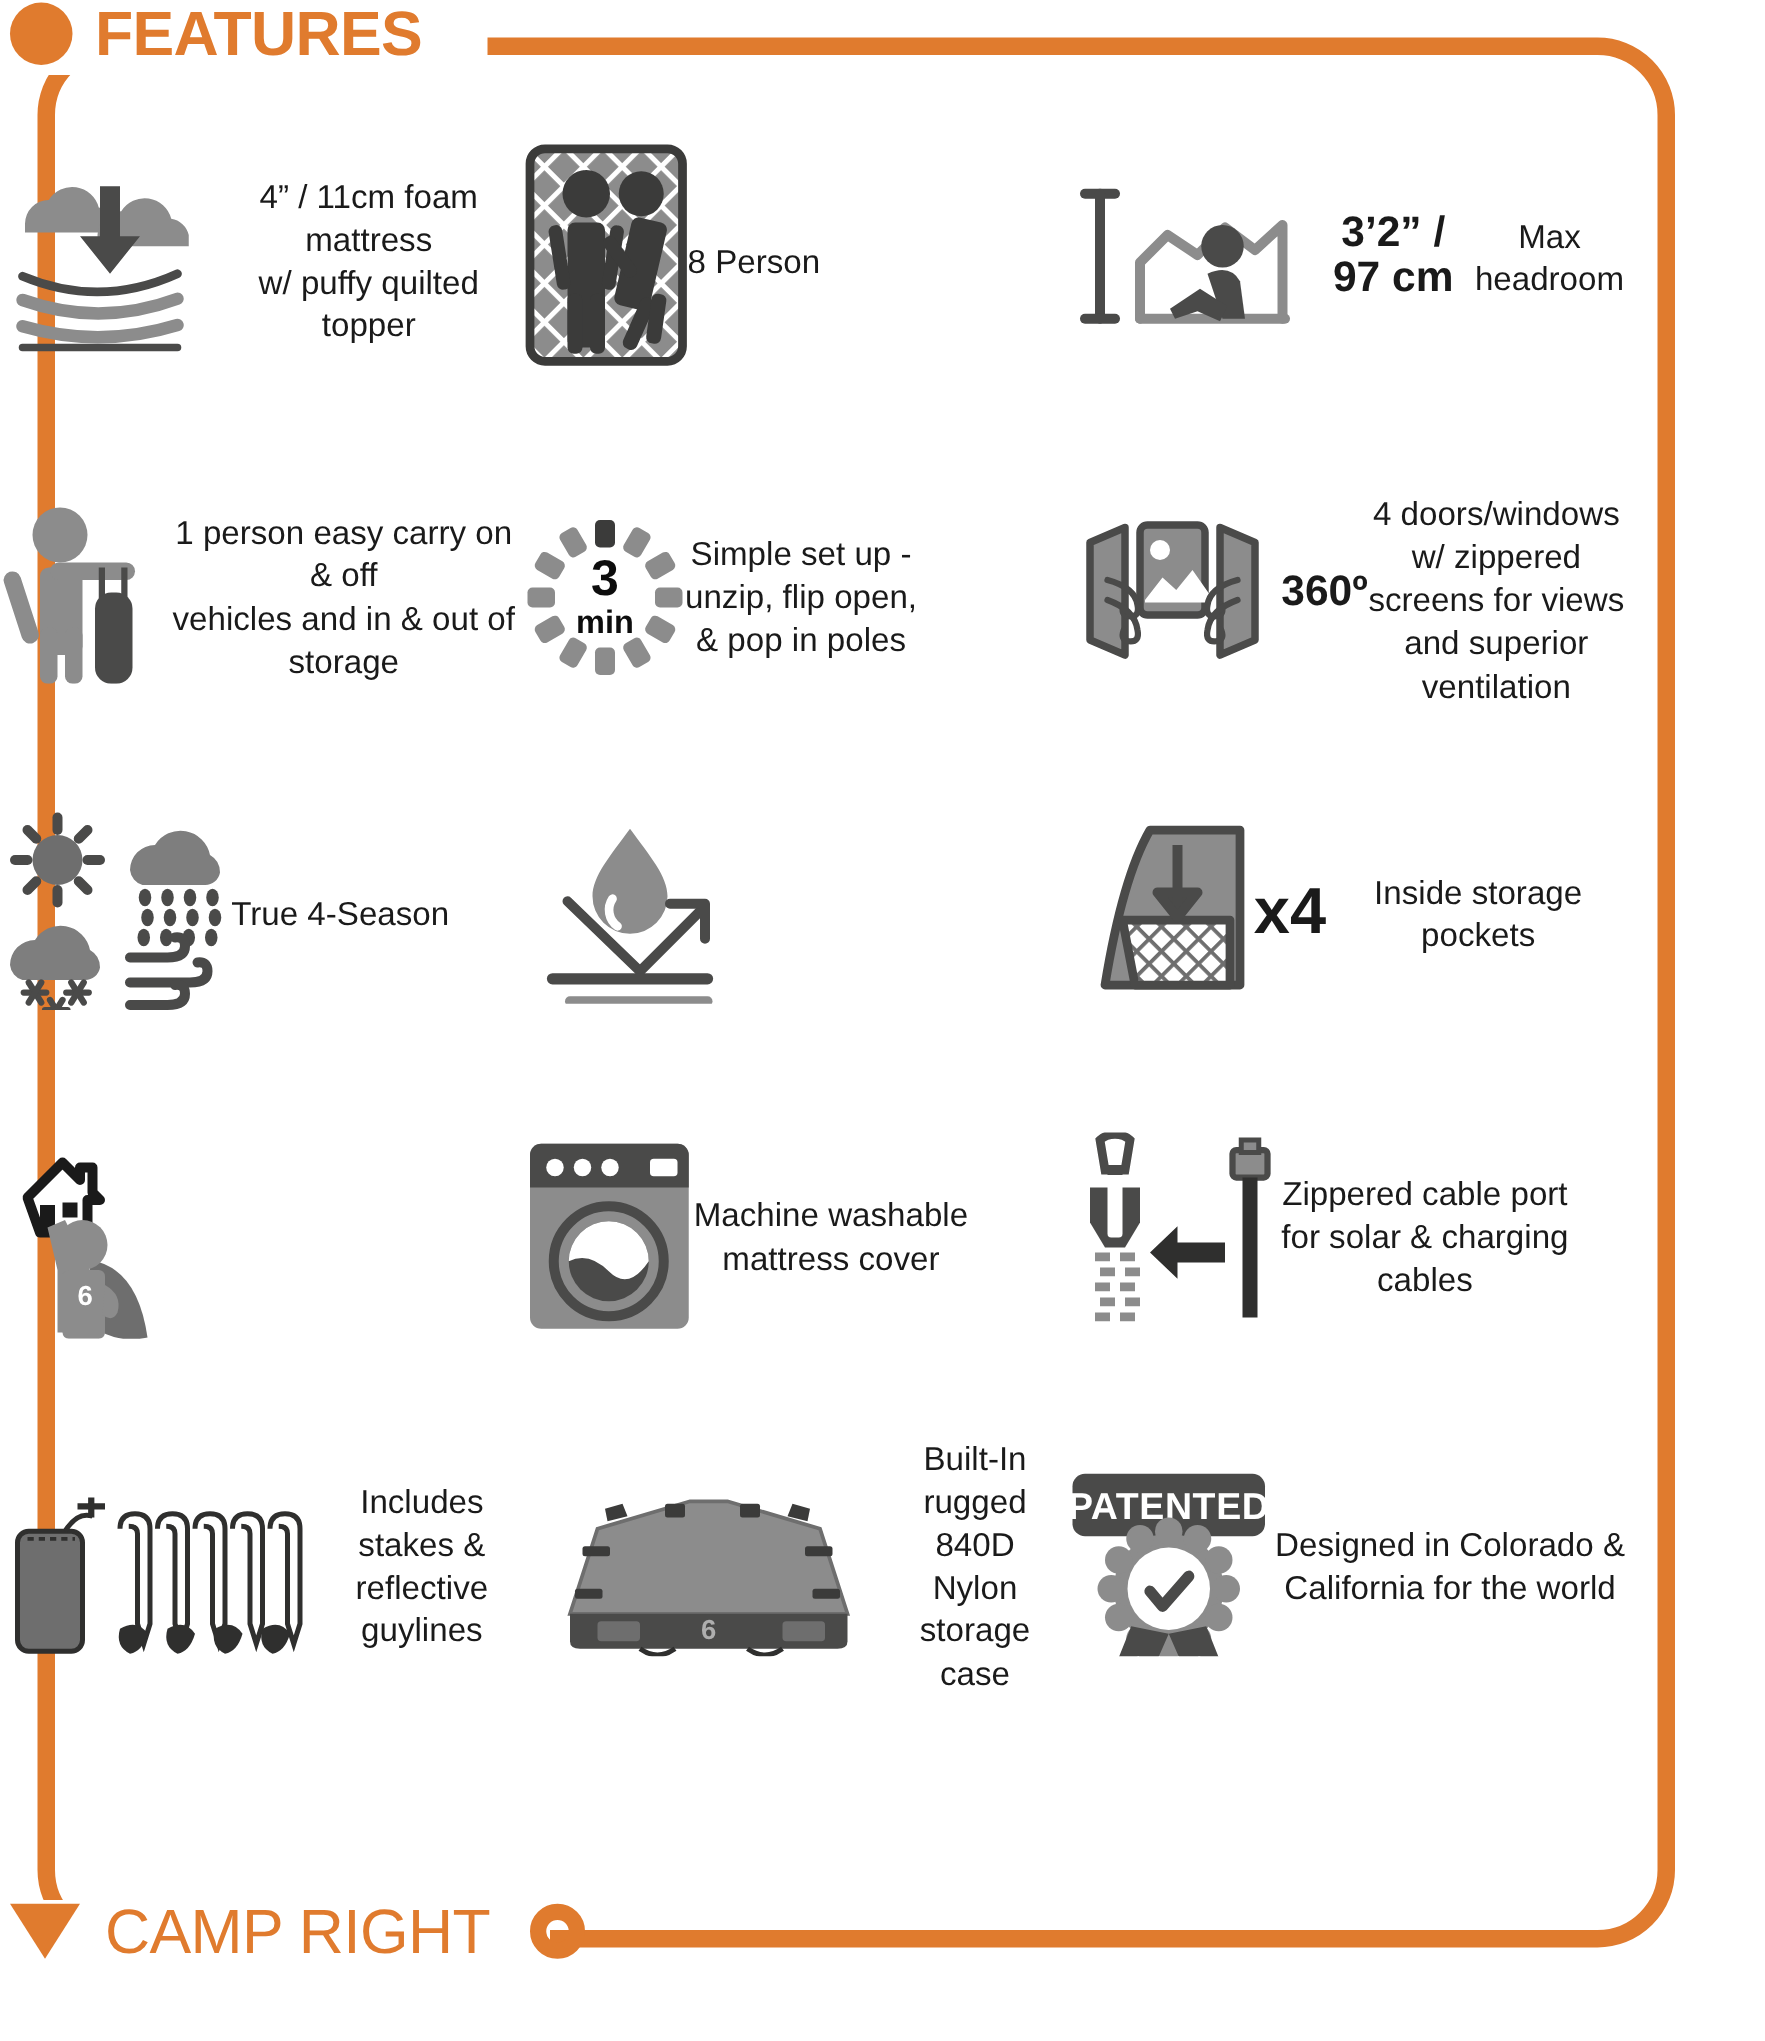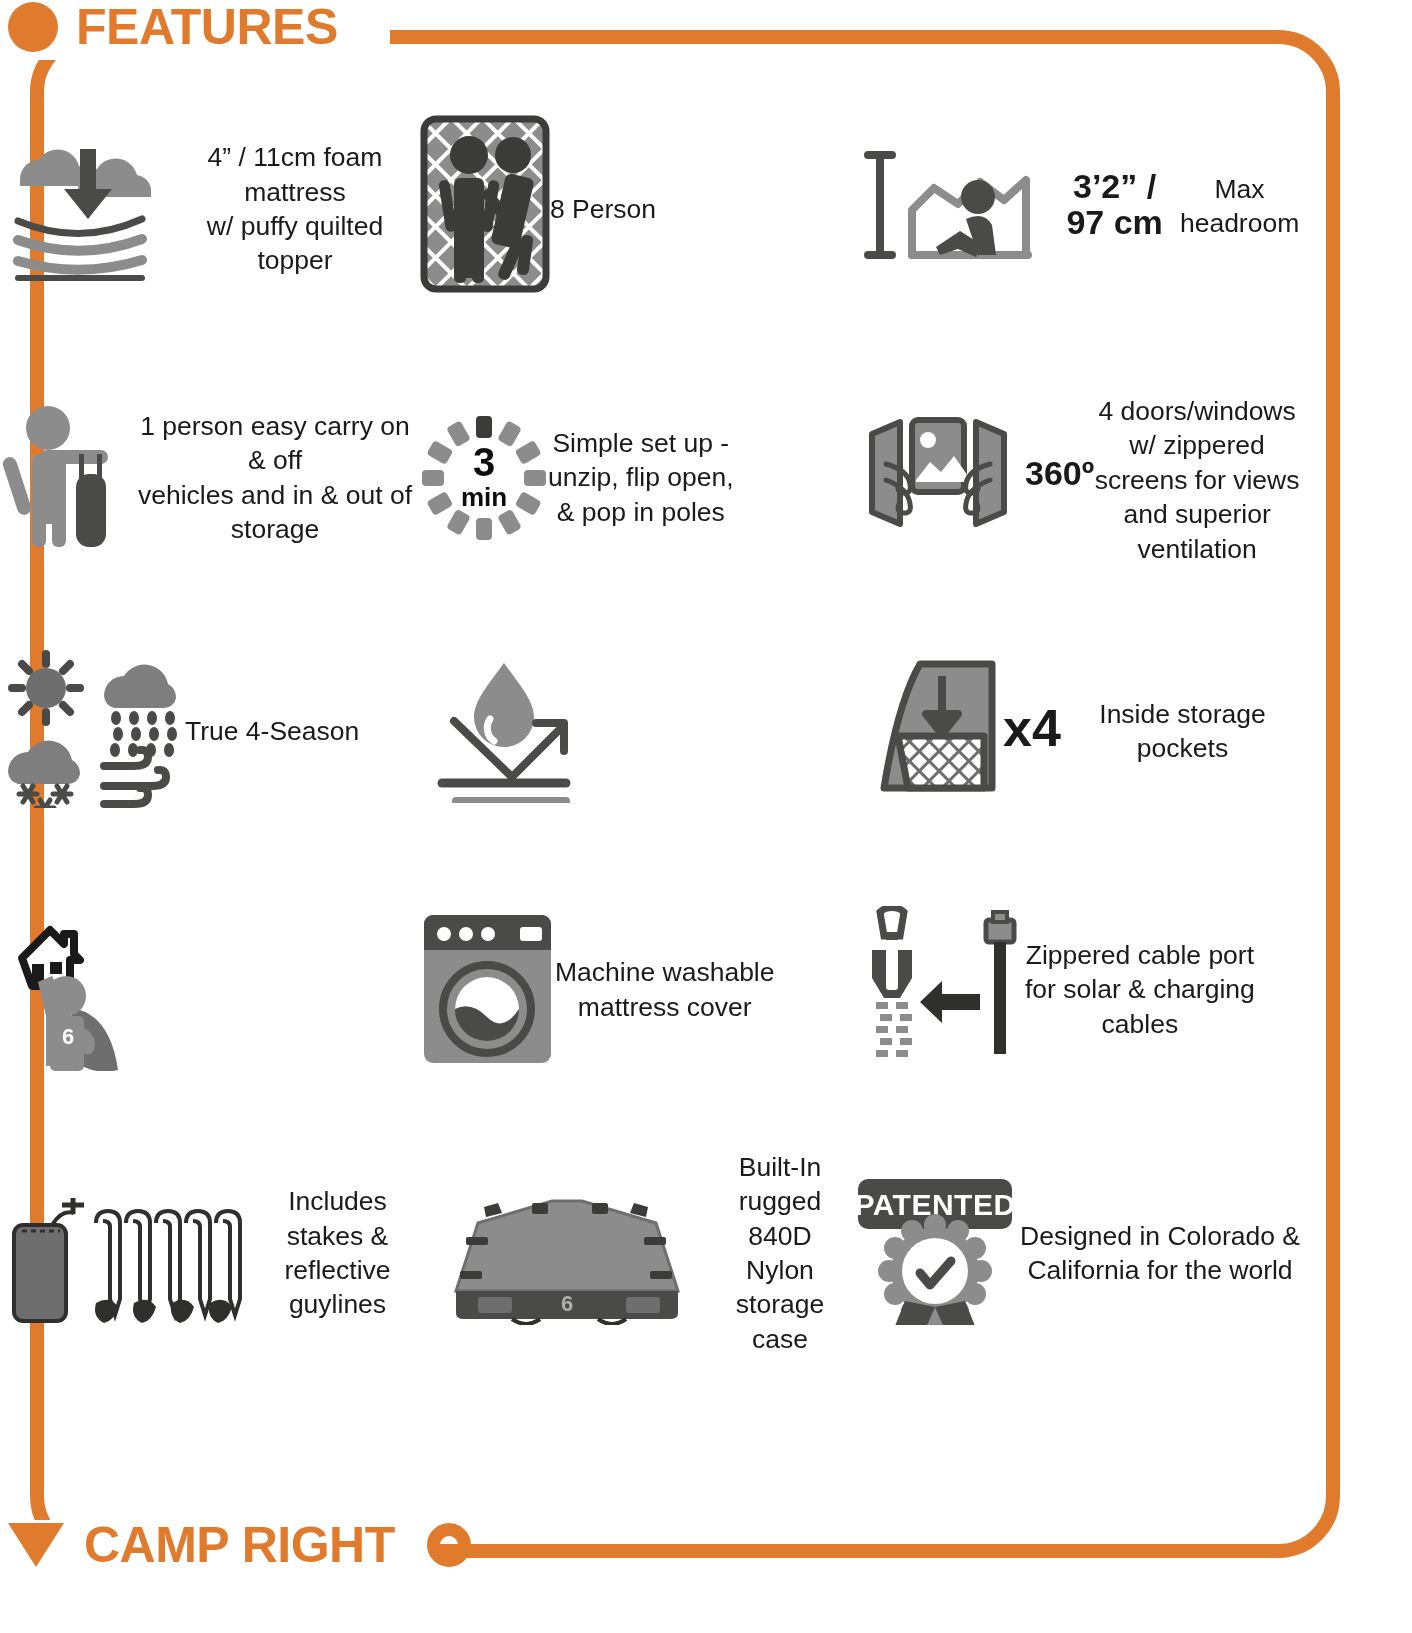--- a/index.html
+++ b/index.html
@@ -72,21 +72,21 @@
   }
   #campright-triangle {
     width: 0; height: 0;
     border-left: 28px solid transparent;
     border-right: 28px solid transparent;
     border-top: 44px solid #E07B2E;
     flex: none;
   }
   #campright-title {
     font-size: 50px;
-    font-weight: bold;
+    font-weight: normal;
     color: #E07B2E;
     letter-spacing: -0.5px;
     line-height: 1;
     white-space: nowrap;
   }
   #campright-ring {
     width: 44px;
     height: 44px;
     border-radius: 50%;
     border: 13px solid #E07B2E;

